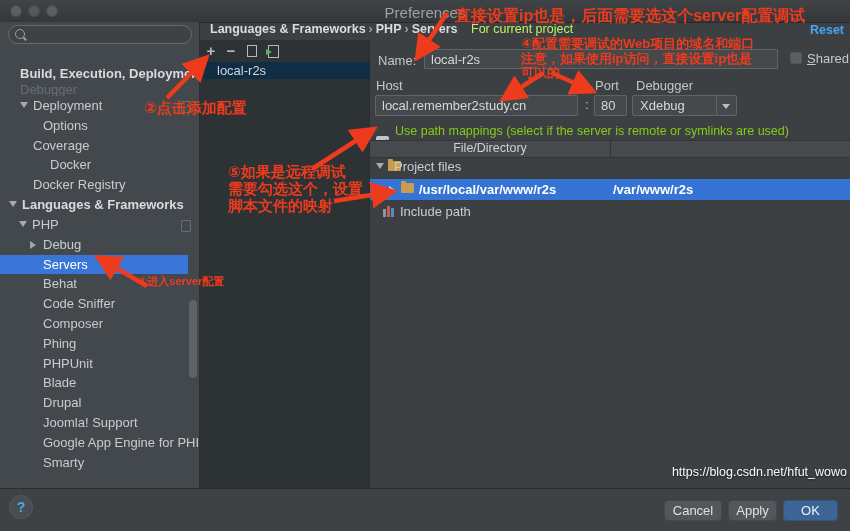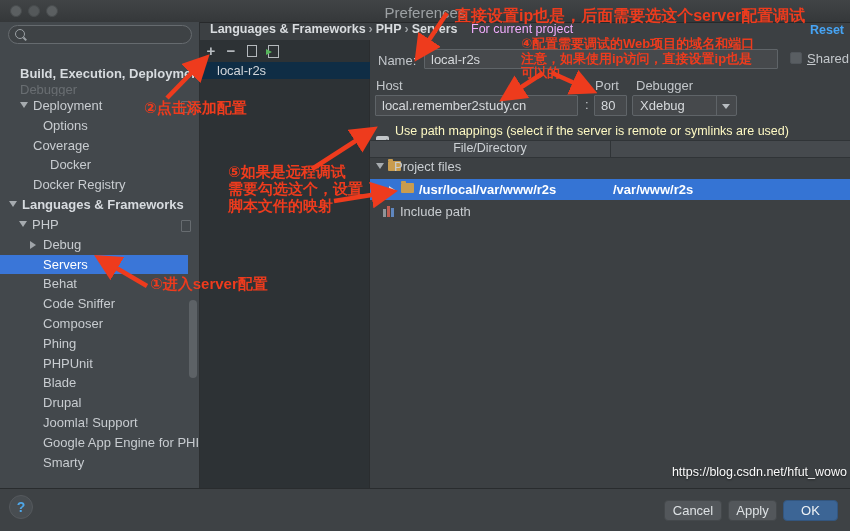--- a/index.html
+++ b/index.html
@@ -29,21 +29,21 @@
   .twisty{position:absolute;top:50%;margin-top:-4px;width:0;height:0;}
   .twisty.down{border-left:4.5px solid transparent;border-right:4.5px solid transparent;border-top:6px solid #a6abaf;}
   .twisty.right{border-top:4.5px solid transparent;border-bottom:4.5px solid transparent;border-left:6px solid #a0a5a9;}
   .side-badge{position:absolute;right:9px;top:5px;width:8px;height:10px;border:1px solid #73787c;border-radius:1px;opacity:.75;}
   .v-scroll{left:189px;top:278px;width:8px;height:78px;border-radius:4px;background:#5d6266;}
 
   
   .crumbbar{left:200px;top:22px;width:650px;height:18px;font-size:12.5px;}
   .crumb{font-weight:bold;color:#d9dcdf;}
   .crumb-sep{color:#9da1a5;font-weight:bold;padding:0 3px;}
-  .crumb-ctx{color:#f0abfc;padding-left:10px;}
+  .crumb-ctx{color:#bef264;padding-left:10px;}
   .reset-link{position:absolute;right:6px;top:1px;color:#46a4f5;font-weight:bold;font-size:12.5px;cursor:pointer;}
 
   
   .listpanel{left:200px;top:40px;width:170px;height:448px;background:#2d3235;border-right:1px solid #2a2d2f;box-sizing:border-box;}
   .lp-toolbar{left:0;top:0;width:170px;height:22px;}
   .tb-btn{position:absolute;top:3px;width:16px;height:16px;text-align:center;line-height:15px;
           color:#b9bec2;font-size:15px;font-weight:bold;cursor:pointer;}
   .copy-glyph{position:absolute;left:3px;top:2px;width:8px;height:10px;border:1.3px solid #b4b9bd;background:#2d3235;}
   .copy-glyph:before{content:"";position:absolute;left:2px;top:-4px;width:8px;height:10px;border:1.3px solid #b4b9bd;z-index:-1;}
   .import-glyph{position:absolute;left:2px;top:2px;width:9px;height:11px;border:1.3px solid #b4b9bd;}
@@ -167,21 +167,21 @@
 
   <div class="abs inp" style="left:5px;top:55px;width:203px;height:21px">local.remember2study.cn</div>
   <div class="abs fld-label" style="left:215px;top:57px">:</div>
   <div class="abs inp" style="left:224px;top:55px;width:33px;height:21px">80</div>
   <div class="abs combo" style="left:262px;top:55px;width:105px;height:21px">
     <span style="position:absolute;left:7px;top:2px;color:#d6d9dc">Xdebug</span>
     <span class="arrow-box"></span>
   </div>
 
   <div class="abs chk checked" style="left:6px;top:84px;width:13px;height:13px"></div>
-  <div class="abs" style="left:25px;top:84px;color:#fef9c3;font-size:12.5px">Use path mappings (select if the server is remote or symlinks are used)</div>
+  <div class="abs" style="left:25px;top:84px;color:#84cc16;font-size:12.5px">Use path mappings (select if the server is remote or symlinks are used)</div>
 
   <div class="abs map-header">
     <div class="map-col" style="left:0;width:240px;border-right:1px solid #303437">File/Directory</div>
   </div>
 
   <div class="map-row" style="top:117px;height:20px;line-height:20px">
     <span class="twisty down" style="left:6px"></span>
     <span class="folder-ico" style="left:18px"></span>
     <span style="position:absolute;left:24px">Project files</span>
   </div>
@@ -202,21 +202,21 @@
 </div>
 
 <div class="abs footer">
   <div class="abs help-btn">?</div>
   <div class="btn" style="left:664px;width:58px">Cancel</div>
   <div class="btn" style="left:728px;width:49px">Apply</div>
   <div class="btn primary" style="left:783px;width:55px">OK</div>
 </div>
 <div class="abs watermark">https://blog.csdn.net/hfut_wowo</div>
 
-<div class="ann" style="left:150px;top:276px;font-size:15px">①进入server配置</div>
+<div class="ann" style="left:138px;top:276px;font-size:11px">①进入server配置</div>
 <div class="ann" style="left:144px;top:100px;font-size:15px">②点击添加配置</div>
 <div class="ann" style="left:455px;top:7px;font-size:16px">直接设置ip也是，后面需要选这个server配置调试</div>
 <div class="ann" style="left:521px;top:37px;font-size:13px;line-height:1.12">④配置需要调试的Web项目的域名和端口
 注意，如果使用ip访问，直接设置ip也是
 可以的</div>
 <div class="ann" style="left:228px;top:164px;font-size:15px;line-height:1.12">⑤如果是远程调试
 需要勾选这个，设置
 脚本文件的映射</div>
 
 <svg id="arrows" xmlns="http://www.w3.org/2000/svg">

